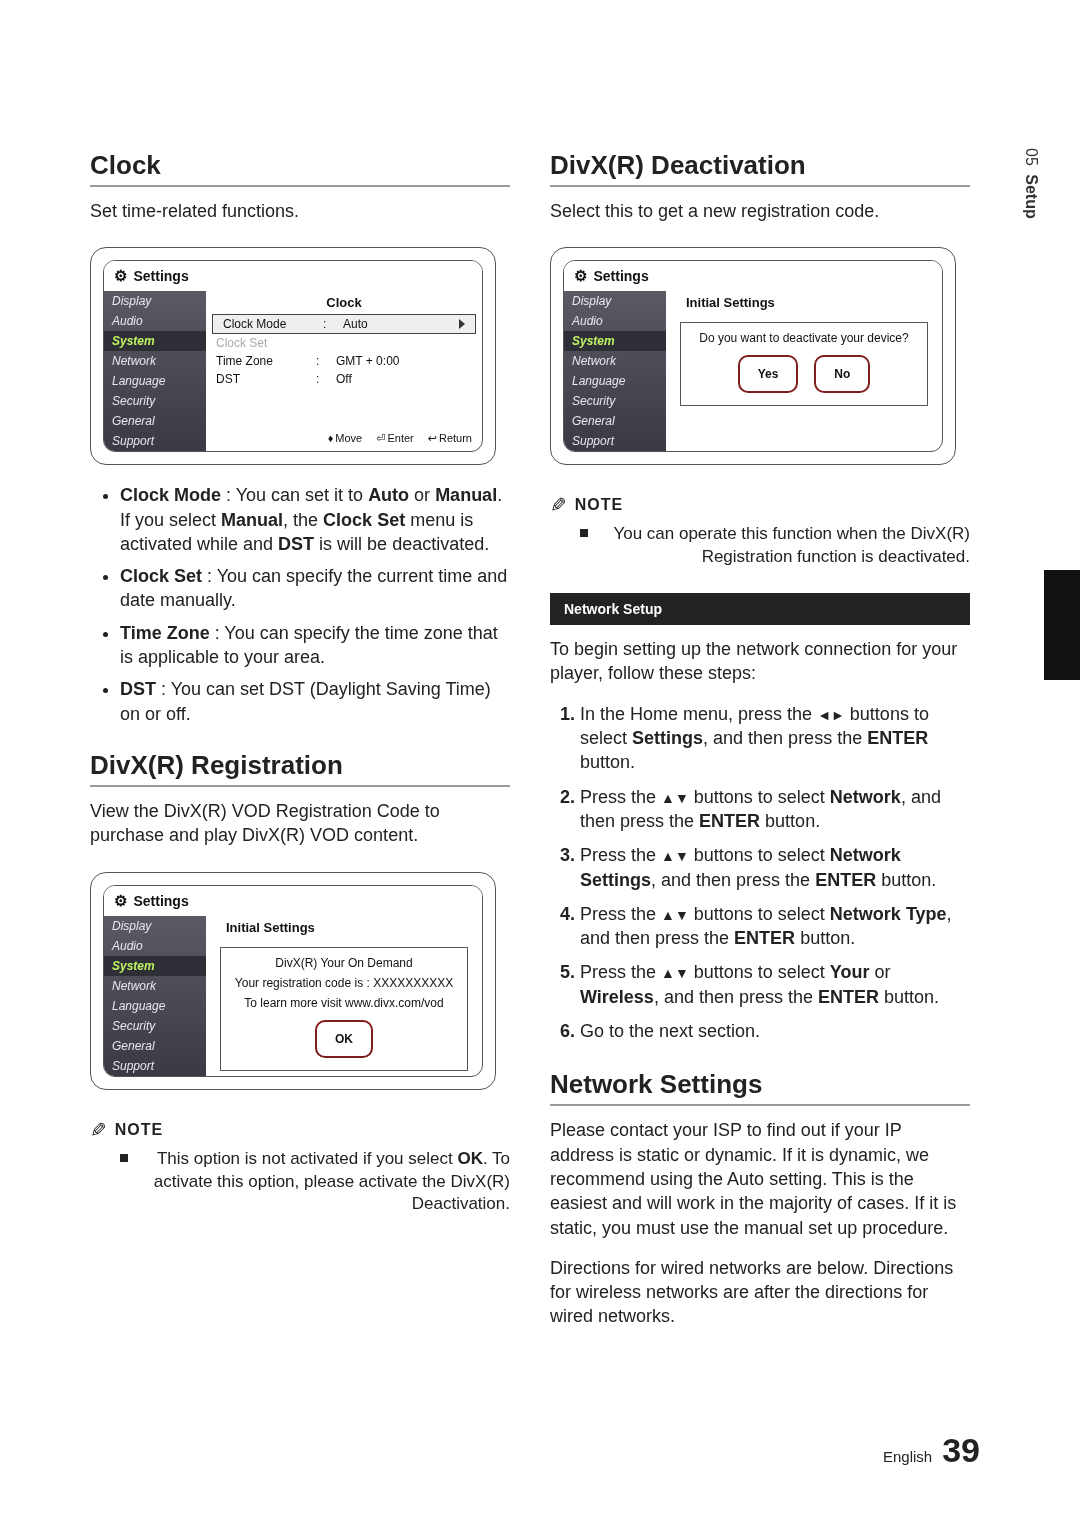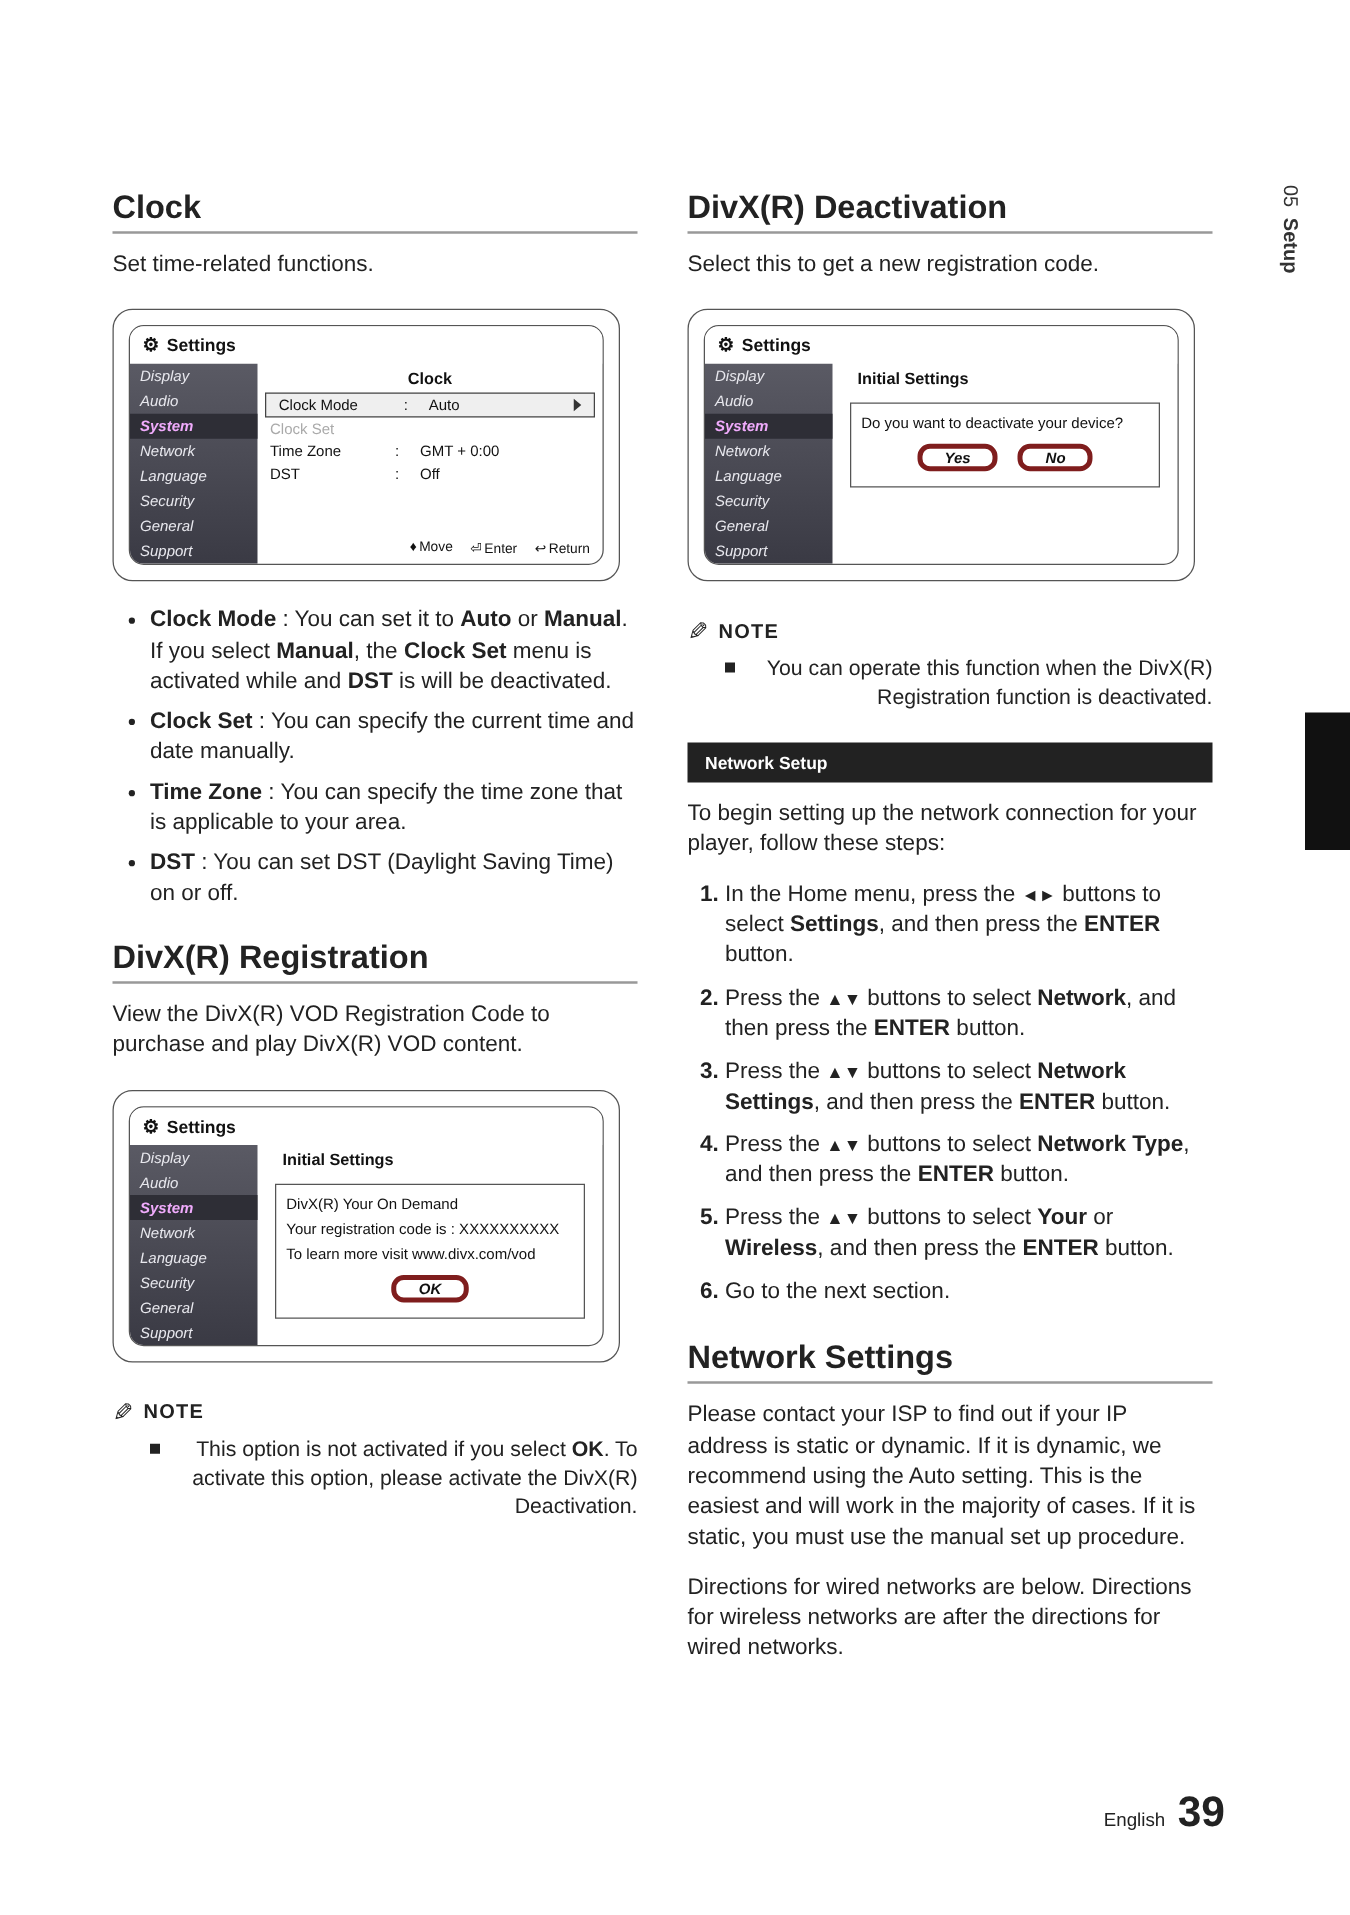--- a/index.html
+++ b/index.html
@@ -139,21 +139,21 @@
     display: flex;
     flex-direction: column;
     font-size: 12px;
     font-style: italic;
   }
   .osd-side .sideitem {
     padding: 3px 8px;
   }
   .osd-side .sideitem.selected {
     background: #2e2e36;
-    color: #f0abfc;
+    color: #bef264;
     font-weight: bold;
   }
   .osd-main {
     flex: 1;
     position: relative;
     display: flex;
     flex-direction: column;
     font-size: 12px;
   }
   .osd-title {
@@ -189,37 +189,36 @@
     justify-content: flex-end;
     padding: 4px 10px 6px;
     font-size: 11px;
   }
   .osd-footer .kb span:first-child { margin-right:2px; }
   .osd-dialog {
     margin: 8px 14px;
     border: 1px solid #555;
     border-radius: 0;
     padding: 8px 8px 12px;
-    text-align: left;
+    text-align: center;
     background: #fff;
     display: flex;
     flex-direction: column;
     gap: 6px;
   }
   .dlg-btn-row {
     display:flex; gap:16px; justify-content:center; margin-top:4px;
   }
   .dlg-btn {
-    border: 4px solid #7f1d1d;
+    border: 2px solid #7f1d1d;
     border-radius: 10px;
-    padding: 0 18px;
+    padding: 10px 18px;
     font-size: 12px;
     font-weight: bold;
     background:#fff;
-    font-style:italic;
   }
   .side-tab {
     position: absolute;
     right: 40px;
     top: 148px;
     writing-mode: vertical-rl;
     font-size: 16px;
     color: #333;
   }
   .side-tab .pg { font-weight: normal; margin-bottom:4px;}

